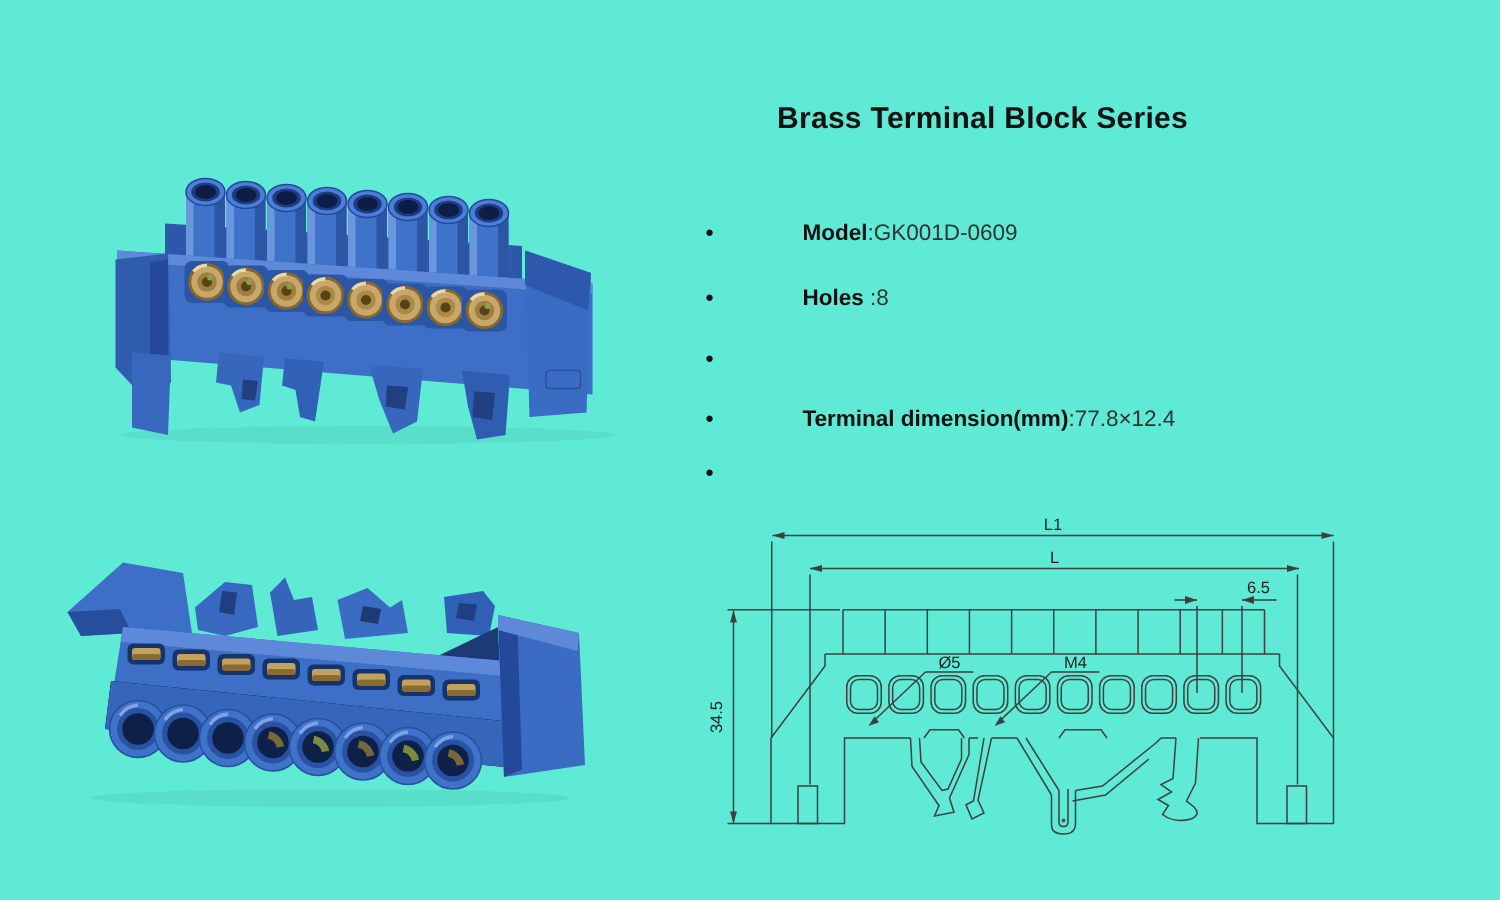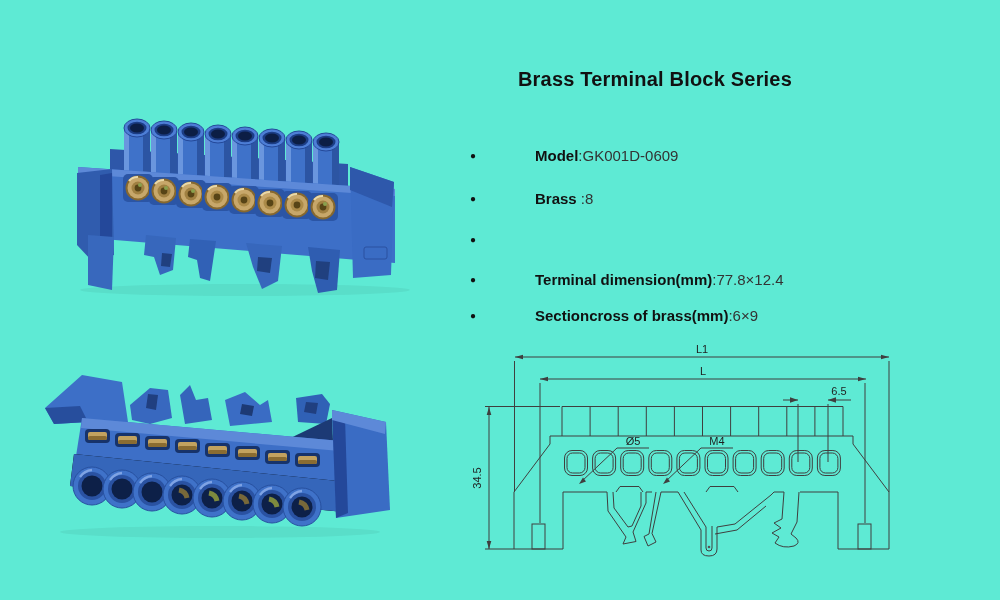--- a/index.html
+++ b/index.html
@@ -314,32 +314,31 @@
   </svg>
 
   <div class="abs" id="page-title">Brass Terminal Block Series</div>
 
   <div class="abs spec-row" style="top:147px">
     <span class="bullet">●</span>
     <span class="spec-text"><span class="spec-label">Model</span><span class="spec-value">:GK001D-0609</span></span>
   </div>
   <div class="abs spec-row" style="top:190px">
     <span class="bullet">●</span>
-    <span class="spec-text"><span class="spec-label">Brass</span><span class="spec-value"> :8</span></span>
+    <span class="spec-text"><span class="spec-label">Holes</span><span class="spec-value"> :8</span></span>
   </div>
   <div class="abs spec-row" style="top:231px">
     <span class="bullet">●</span>
   </div>
   <div class="abs spec-row" style="top:271px">
     <span class="bullet">●</span>
     <span class="spec-text"><span class="spec-label">Terminal dimension(mm)</span><span class="spec-value">:77.8×12.4</span></span>
   </div>
   <div class="abs spec-row" style="top:307px">
     <span class="bullet">●</span>
-    <span class="spec-text"><span class="spec-label">Sectioncross of brass(mm)</span><span class="spec-value">:6×9</span></span>
   </div>
 
   <svg class="abs" style="left:455px;top:340px" width="460" height="260" viewBox="455 340 460 260" role="img" stroke="#3f3f3f" stroke-width="1" fill="none">
 
     <path d="M515,357 L889,357"></path>
     <polygon points="515,357 523,354.7 523,359.3" fill="#3f3f3f" stroke="none"></polygon>
     <polygon points="889,357 881,354.7 881,359.3" fill="#3f3f3f" stroke="none"></polygon>
     <path d="M514.5,361 L514.5,492 M889,361 L889,492"></path>
     <text x="702" y="353" font-size="11" fill="#1f1f1f" text-anchor="middle" stroke="none">L1</text>
 

